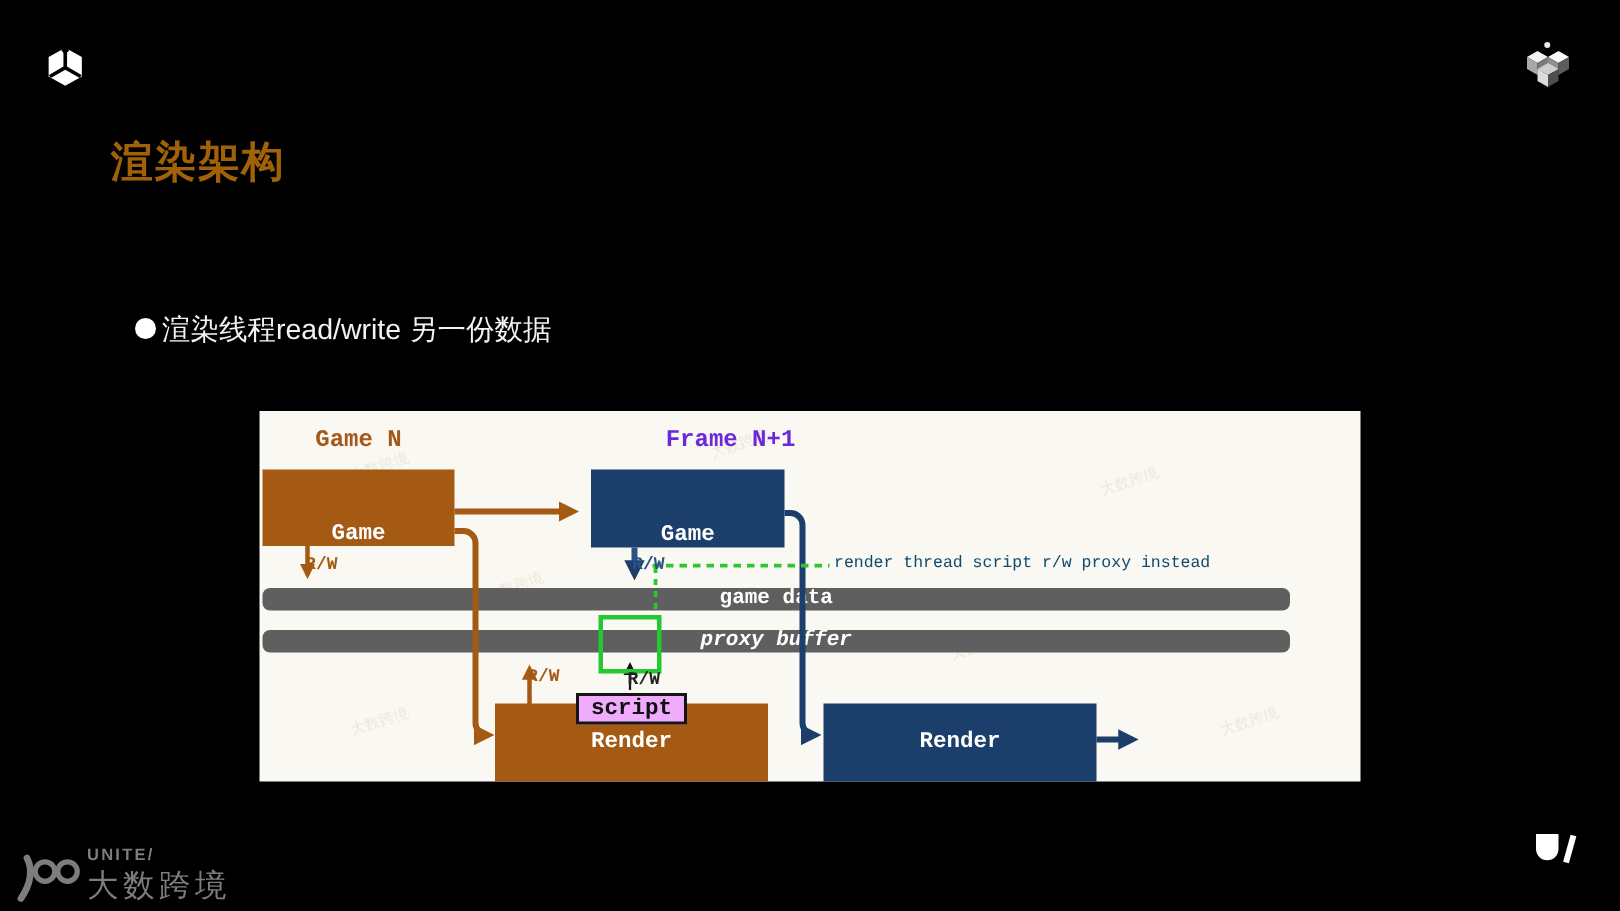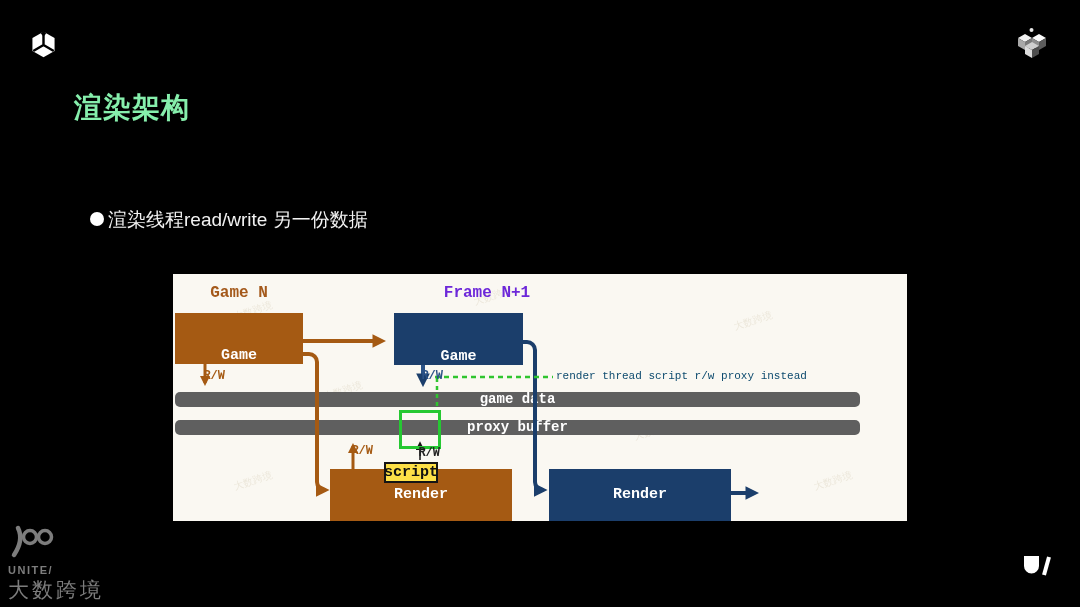--- a/index.html
+++ b/index.html
@@ -1,20 +1,20 @@
 <!DOCTYPE html>
 <html><head>
 <meta charset="utf-8">
 <style>
   * { margin:0; padding:0; box-sizing:border-box; }
   body { background:#111; font-family:"Liberation Sans", sans-serif; }
   .slide { position:relative; width:1080px; height:607px; background:#000; overflow:hidden; }
 
   .title { position:absolute; left:74px; top:89px; font-size:28px; font-weight:bold;
-           color:#86efac; letter-spacing:1px; }
+           color:#a16207; letter-spacing:1px; }
 
   .bullet-row { position:absolute; left:90px; top:207px; display:flex; align-items:flex-start; gap:4px; }
   .bullet-dot { width:14px; height:14px; border-radius:50%; background:#ffffff; margin-top:5px; }
   .bullet-text { font-size:19px; color:#f2f2f2; }
 
   
   .panel { position:absolute; left:173px; top:274px; width:734px; height:247px;
            background:#faf8f2; overflow:hidden; }
   .panel * { font-family:"Liberation Mono","DejaVu Sans Mono",monospace; }
 
@@ -30,43 +30,43 @@
   .box-orange { background:#a55a13; }
   .box-navy   { background:#1b3e6b; }
   .game-n  { left:2px;   top:39px;  width:128px; height:51px; }
   .game-n1 { left:221px; top:39px;  width:129px; height:52px; }
   .render-l { left:157px; top:195px; width:182px; height:60px; align-items:flex-start; padding-top:17px; }
   .render-r { left:376px; top:195px; width:182px; height:60px; align-items:flex-start; padding-top:17px; }
 
   .bar { position:absolute; left:2px; width:685px; height:15px; background:#5f5f5f; border-radius:5px;
          color:#fff; font-weight:bold; font-size:14px; text-align:center; line-height:15px; z-index:2; }
   .bar1 { top:118px; }
-  .bar2 { top:146px; }
+  .bar2 { top:146px;font-style:italic; }
 
   .overlay { position:absolute; left:0; top:0; z-index:5; }
 
   .green-rect { position:absolute; left:226px; top:136px; width:42px; height:39px;
                 border:3px solid #25c832; z-index:6; }
 
   .rw { position:absolute; width:40px; text-align:right; font-size:12px; font-weight:bold; z-index:7; }
   .rw-left   { left:12px;  top:95px;  color:#a55a13; }
   .rw-blue   { left:230px; top:95px;  color:#2b5286; }
   .rw-render { left:160px; top:170px; color:#a55a13; }
   .rw-script { left:227px; top:172px; color:#222; }
 
   .green-note { position:absolute; left:383px; top:96px; font-size:11px; color:#0c4a6e;
                 white-space:nowrap; z-index:6; }
 
-  .script-box { position:absolute; left:211px; top:188px; width:54px; height:21px;
-                background:#fde047; border:2px solid #151515; z-index:7;
+  .script-box { position:absolute; left:211px; top:188px; width:74px; height:21px;
+                background:#f0abfc; border:2px solid #151515; z-index:7;
                 display:flex; align-items:center; justify-content:center;
                 font-size:15px; font-weight:bold; color:#111; }
 
   
-  .footer-left { position:absolute; left:8px; bottom:3px; display:flex; gap:4px;flex-direction:column; }
+  .footer-left { position:absolute; left:8px; bottom:3px; display:flex; align-items:flex-end; gap:4px; }
   .fl-col { display:flex; flex-direction:column; }
   .unite { font-size:11px; font-weight:bold; letter-spacing:1.5px; color:#7d7d7d; }
   .brand { font-size:21px; color:#7d7d7d; letter-spacing:3px; }
   .footer-right { position:absolute; left:1022px; top:554px; }
 </style>
 </head>
 <body>
 
 <div class="slide">
 

